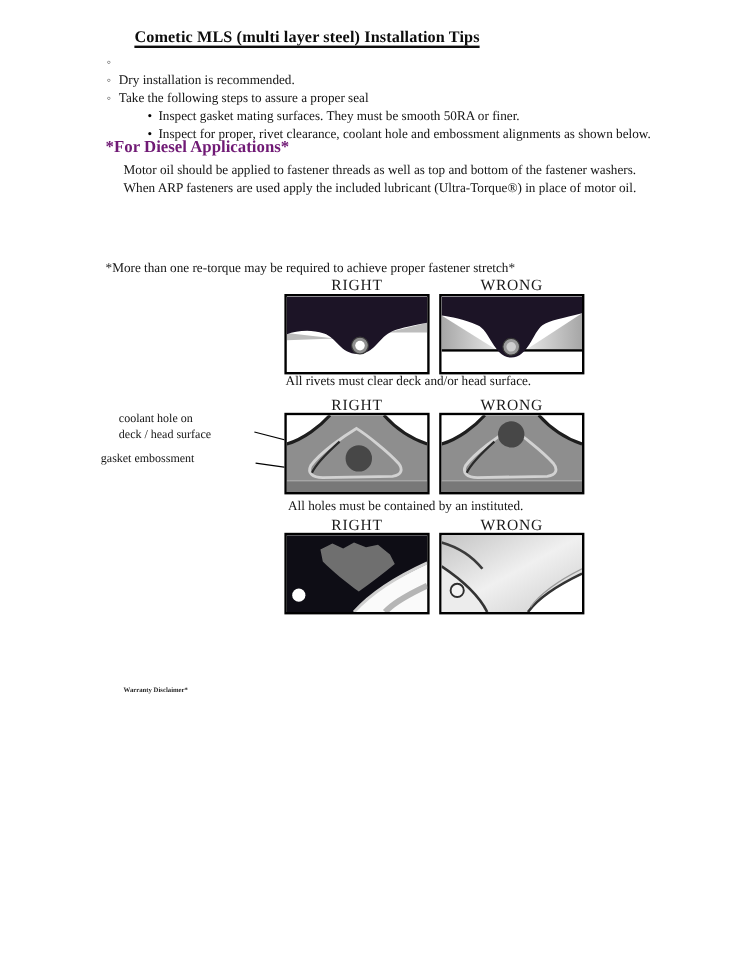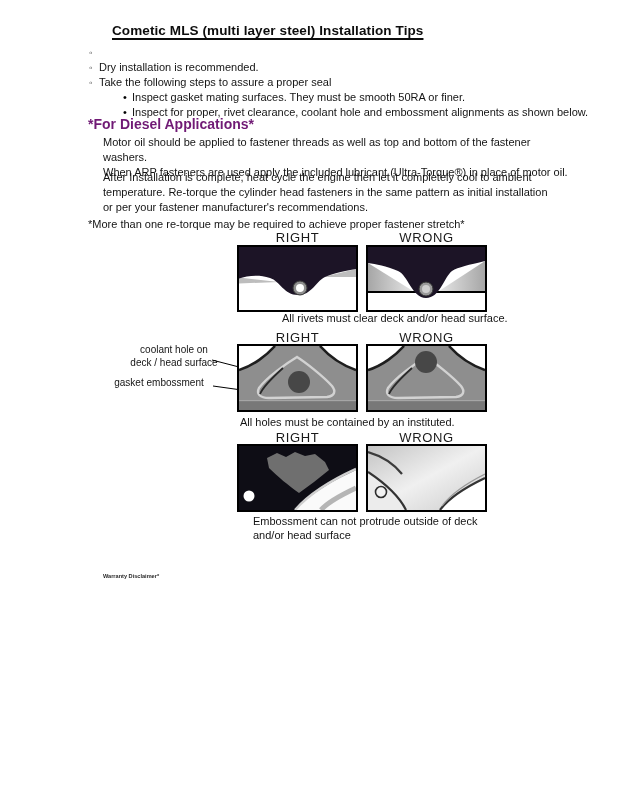--- a/index.html
+++ b/index.html
@@ -1,18 +1,18 @@
 <!DOCTYPE html>
 <html><head>
 <meta charset="utf-8">
 <style>
   html,body{margin:0;padding:0;background:#ffffff;}
   .page{
     position:relative;width:618px;height:584px;background:#ffffff;
-    font-family:Liberation Sans, sans-serif;color:#111;overflow:hidden;
+    font-family:Liberation Serif, serif;color:#111;overflow:hidden;
   }
   .prelines{white-space:pre-line;margin-left:15px;}
 
   .title{
     position:absolute;left:112px;top:23px;font-size:13.5px;font-weight:bold;
     text-decoration:underline;text-decoration-thickness:1.5px;text-underline-offset:3px;
     letter-spacing:.1px;color:#0d0d0d;
   }
   .tips{position:absolute;left:89px;top:45px;font-size:11px;line-height:15px;color:#141414;}
   .tip-row{display:flex;}
@@ -22,21 +22,21 @@
 
   .diesel-heading{position:absolute;left:88px;top:116px;font-size:14px;font-weight:bold;color:#701a75;}
   .body-para{position:absolute;left:88px;width:470px;font-size:11px;line-height:15.2px;color:#141414;}
   .p1{top:135px;} .p2{top:170px;} .p3{top:217px;}
 
   .dg-label{position:absolute;width:121px;text-align:center;font-size:13px;letter-spacing:.6px;color:#1a1a1a;}
   .dg-box{position:absolute;width:117px;height:63px;border:2px solid #000;background:#fff;}
   .dg-box svg{display:block;}
   .dg-caption{position:absolute;font-size:11px;line-height:13.5px;color:#141414;}
 
-  .ann-label{position:absolute;left:104px;width:110px;text-align:center;font-size:10px;line-height:12.5px;color:#141414;}
+  .ann-label{position:absolute;left:84px;width:110px;text-align:left;font-size:10px;line-height:12.5px;color:#141414;}
   .ann-lines{position:absolute;left:100px;top:340px;pointer-events:none;}
 
   .legal{position:absolute;left:103px;top:573px;width:414px;font-size:5.6px;line-height:6.3px;color:#2a2a2a;}
   .legal-heading{font-weight:bold;margin:0 0 6px 0;}
   .legal p{margin:0 0 6.5px 0;}
 
   .footer-code{position:absolute;left:389px;top:759px;font-size:13.5px;color:#222;}
 </style>
 </head>
 <body>
@@ -63,23 +63,20 @@
     </div>
     <div class="tip-row sub-row">
       <span class="sub-bullet">•</span>
       <span>Inspect for proper, rivet clearance, coolant hole and embossment alignments as shown below.</span>
     </div>
   </div>
 
   <div class="diesel-heading">*For Diesel Applications*</div>
   <div class="body-para p1 prelines">Motor oil should be applied to fastener threads as well as top and bottom of the fastener washers.
 When ARP fasteners are used apply the included lubricant (Ultra-Torque®) in place of motor oil.</div>
-  <div class="body-para p2 prelines">After Installation is complete, heat cycle the engine then let it completely cool to ambient
-temperature. Re-torque the cylinder head fasteners in the same pattern as initial installation
-or per your fastener manufacturer's recommendations.</div>
   <div class="body-para p3">*More than one re-torque may be required to achieve proper fastener stretch*</div>
 
   <div class="dg-label" style="left:237px;top:230px;">RIGHT</div>
   <div class="dg-label" style="left:366px;top:230px;">WRONG</div>
 
   <div class="dg-box" style="left:237px;top:245px;">
     <svg width="117" height="63" viewBox="0 0 117 63">
       <rect x="0" y="0" width="117" height="63" fill="#ffffff"></rect>
       <polygon points="0,30.5 40,35 0,36.5" fill="#bdbdbd"></polygon>
       <polygon points="117,22 117,30 84,30" fill="#bdbdbd"></polygon>
@@ -102,21 +99,21 @@
       </defs>
       <rect x="0" y="0" width="117" height="63" fill="#ffffff"></rect>
       <polygon points="0,16 45,44 0,44" fill="url(#gL)"></polygon>
       <polygon points="117,14 117,44 71,44" fill="url(#gR)"></polygon>
       <rect x="0" y="44" width="117" height="2" fill="#000000"></rect>
       <path d="M0,0 H117 V14 C101,18 90,20 84,24 C76,30 72,51 58,51 C44,51 40,28 30,24 C18,19 8,17 0,16 Z" fill="#1c1426"></path>
       <circle cx="58" cy="42" r="7" fill="#9a9a9a" stroke="#333333" stroke-width="1"></circle>
       <circle cx="58" cy="42" r="4" fill="#cfcfcf"></circle>
     </svg>
   </div>
-  <div class="dg-caption" style="left:238px;top:312px;margin-left:44px;">All rivets must clear deck and/or head surface.</div>
+  <div class="dg-caption" style="left:238px;top:312px;">All rivets must clear deck and/or head surface.</div>
 
   <div class="dg-label" style="left:237px;top:330px;">RIGHT</div>
   <div class="dg-label" style="left:366px;top:330px;">WRONG</div>
 
   <div class="ann-label prelines" style="top:344px;">coolant hole on
 deck / head surface</div>
   <div class="ann-label" style="top:377px;">gasket embossment</div>
   <svg class="ann-lines" width="205" height="65" viewBox="0 0 205 65">
     <line x1="112" y1="20" x2="197" y2="42" stroke="#000" stroke-width="1"></line>
     <line x1="113" y1="46" x2="156" y2="52" stroke="#000" stroke-width="1"></line>
@@ -177,22 +174,20 @@
       <rect x="0" y="0" width="117" height="64" fill="url(#g3)"></rect>
       <path d="M0,6 C14,10 26,18 34,28" stroke="#3b3b3b" stroke-width="2.2" fill="none"></path>
       <path d="M0,26 C18,38 32,52 38,64 L0,64 Z" fill="#ececec"></path>
       <path d="M0,26 C18,38 32,52 38,64" stroke="#333333" stroke-width="2.2" fill="none"></path>
       <path d="M117,32 C96,42 80,53 72,64 L117,64 Z" fill="#ffffff"></path>
       <path d="M117,32 C96,42 80,53 72,64" stroke="#333333" stroke-width="2.2" fill="none"></path>
       <path d="M117,28 C97,38 82,49 74,60" stroke="#999999" stroke-width="1.2" fill="none"></path>
       <circle cx="13" cy="46" r="5.5" fill="#f2f2f2" stroke="#2e2e2e" stroke-width="1.6"></circle>
     </svg>
   </div>
-  <div class="dg-caption prelines" style="left:238px;top:515px;">Embossment can not protrude outside of deck
-and/or head surface</div>
 
   <div class="legal">
     <div class="legal-heading">Warranty Disclaimer*</div>
     <p class="prelines">Due to the nature of performance applications, the parts in this catalog are sold without any express warranty or any implied warranty of merchantability or fitness for a particular purpose.  Cometic Gasket Inc., shall not, under any circumstances, be liable for any special, incidental or consequential damages, including, person, party or property, but not limited to, damage, or loss of property or equipment, loss of profits or revenue, cost of purchased or replacement goods, or claims of customers of the purchase, which may arise and/or result from sale, installation or use of these parts.  Installation of these parts could adversely affect the motor manufacturers warranty coverage.</p>
     <p class="prelines">VENUE-The agreed upon venue, in the event of dispute whatsoever between the parties, whether instituted by either party, including, but not limited to, contract terms, payment terms, delivery, type, defects, sufficiency of product, shall be the Court of Common Pleas, Lake County, Ohio or the Painesville Municipal Court, Lake County, Ohio, depending on the amount in controversy.
 This agreement shall be governed by and construed under the laws of the State of Ohio.</p>
     <p class="prelines">All prices and terms are subject to change without notice.</p>
     <p class="prelines">Terms COD- Secured with a completed dealer/jobber application on File, COD-Company check with a current credit card number on file.  Open accounts may be established by well rated firms.  A credit application is available upon request.  Open accounts are due payable Net 30 days from date of invoice.  No statement will be sent.  If an account becomes 60 or more days past due, it is subject to being placed on credit hold.  No orders will be shipped or new orders accepted until past due balance is paid.  If an account becomes 90 or more days past due, it is subject to being placed for collections.  All costs of collection are the responsibility of the customer, including attorney fees, court costs, and other expenses of litigation.</p>
     <p class="prelines">Returns- Authorized (RGA) must be obtained in advance on all returns.  A packing slip or invoice number must accompany the merchandise.  No returns after 30 days from invoice date.  All returns are subject to a 25% restocking charge.  All custom designed and custom manufactured gaskets are non-returnable.</p>
     <p class="prelines">Only catalog parts are returnable.

